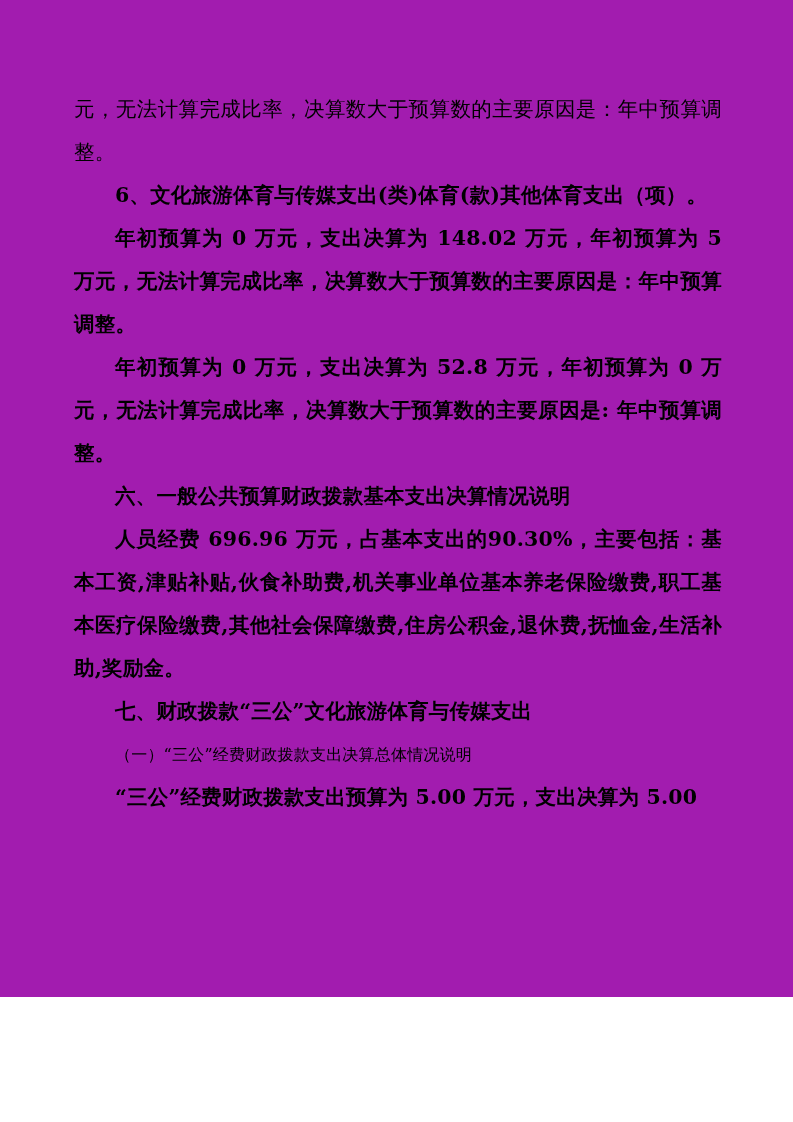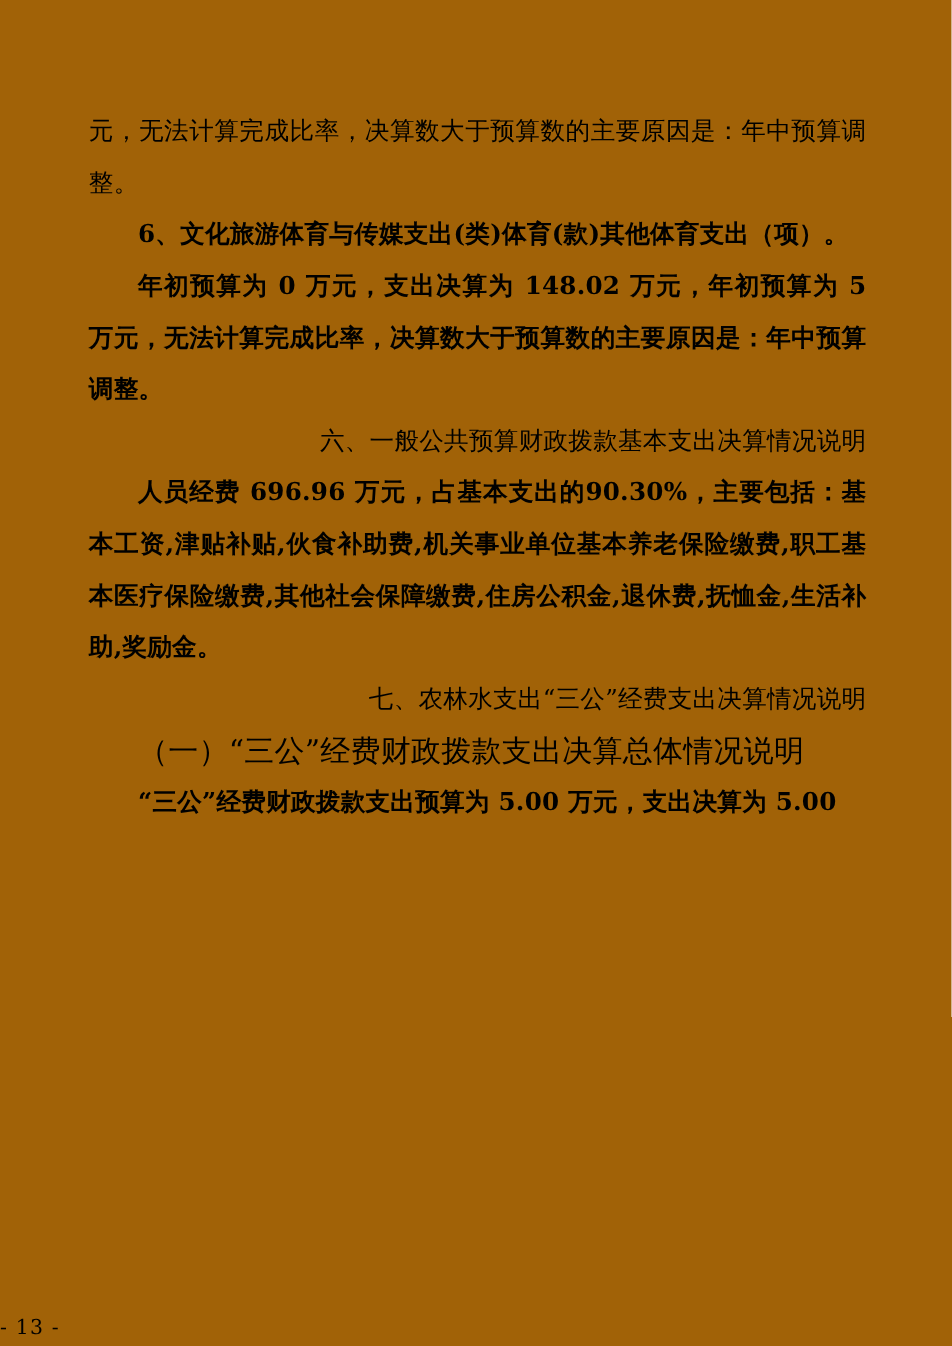--- a/index.html
+++ b/index.html
@@ -7,23 +7,23 @@
     padding: 0;
     background: #ffffff;
   }
   body {
     font-family: "DejaVu Serif", "Liberation Serif", serif;
     color: #000000;
   }
   .page {
     position: relative;
     width: 793px;
-    height: 1122px;
+    height: 997px;
     margin: 0 auto;
-    background: #a16207;
+    background: #a21caf;
     box-sizing: border-box;
     overflow: hidden;
   }
   .content {
     position: absolute;
     left: 74px;
     top: 88px;
     width: 648px;
   }
   .para {
@@ -35,28 +35,27 @@
     margin: 0;
     white-space: pre-wrap;
   }
   .indent {
     text-indent: 41px;
     font-weight: bold;
   }
   .heading {
     font-size: 20.5px;
     line-height: 43px;
-    font-weight: normal;
+    font-weight: bold;
     text-indent: 41px;
     margin: 0;
     letter-spacing: 0.2px;
-    text-align: right;
   }
   .subheading {
-    font-size: 25px;
+    font-size: 16px;
     line-height: 43px;
     text-indent: 41px;
     margin: 0;
     letter-spacing: 0.2px;
   }
   .footer {
     position: absolute;
     left: 0;
     right: 0;
     top: 1097px;
@@ -72,28 +71,29 @@
 <div class="page">
   <div class="content">
 
     <p class="para">元，无法计算完成比率，决算数大于预算数的主要原因是：年中预算调整。</p>
 
     <p class="para indent">6、文化旅游体育与传媒支出(类)体育(款)其他体育支出（项）。</p>
 
     <p class="para indent">年初预算为 0 万元，支出决算为 148.02 万元，年初预算为 5 万元，无法计算完成比率，决算数大于预算数的主要原因是：年中预算调整。</p>
 
 
+    <p class="para indent">年初预算为 0 万元，支出决算为 52.8 万元，年初预算为 0 万元，无法计算完成比率，决算数大于预算数的主要原因是: 年中预算调整。</p>
 
     <p class="heading">六、一般公共预算财政拨款基本支出决算情况说明</p>
 
 
     <p class="para indent">人员经费 696.96 万元，占基本支出的90.30%，主要包括：基本工资,津贴补贴,伙食补助费,机关事业单位基本养老保险缴费,职工基本医疗保险缴费,其他社会保障缴费,住房公积金,退休费,抚恤金,生活补助,奖励金。</p>
 
 
-    <p class="heading">七、农林水支出“三公”经费支出决算情况说明</p>
+    <p class="heading">七、财政拨款“三公”文化旅游体育与传媒支出</p>
 
     <p class="subheading">（一）“三公”经费财政拨款支出决算总体情况说明</p>
 
     <p class="para indent">“三公”经费财政拨款支出预算为 5.00 万元，支出决算为 5.00</p>
 
   </div>
 
   <div class="footer">- 13 -</div>
 </div>
 

